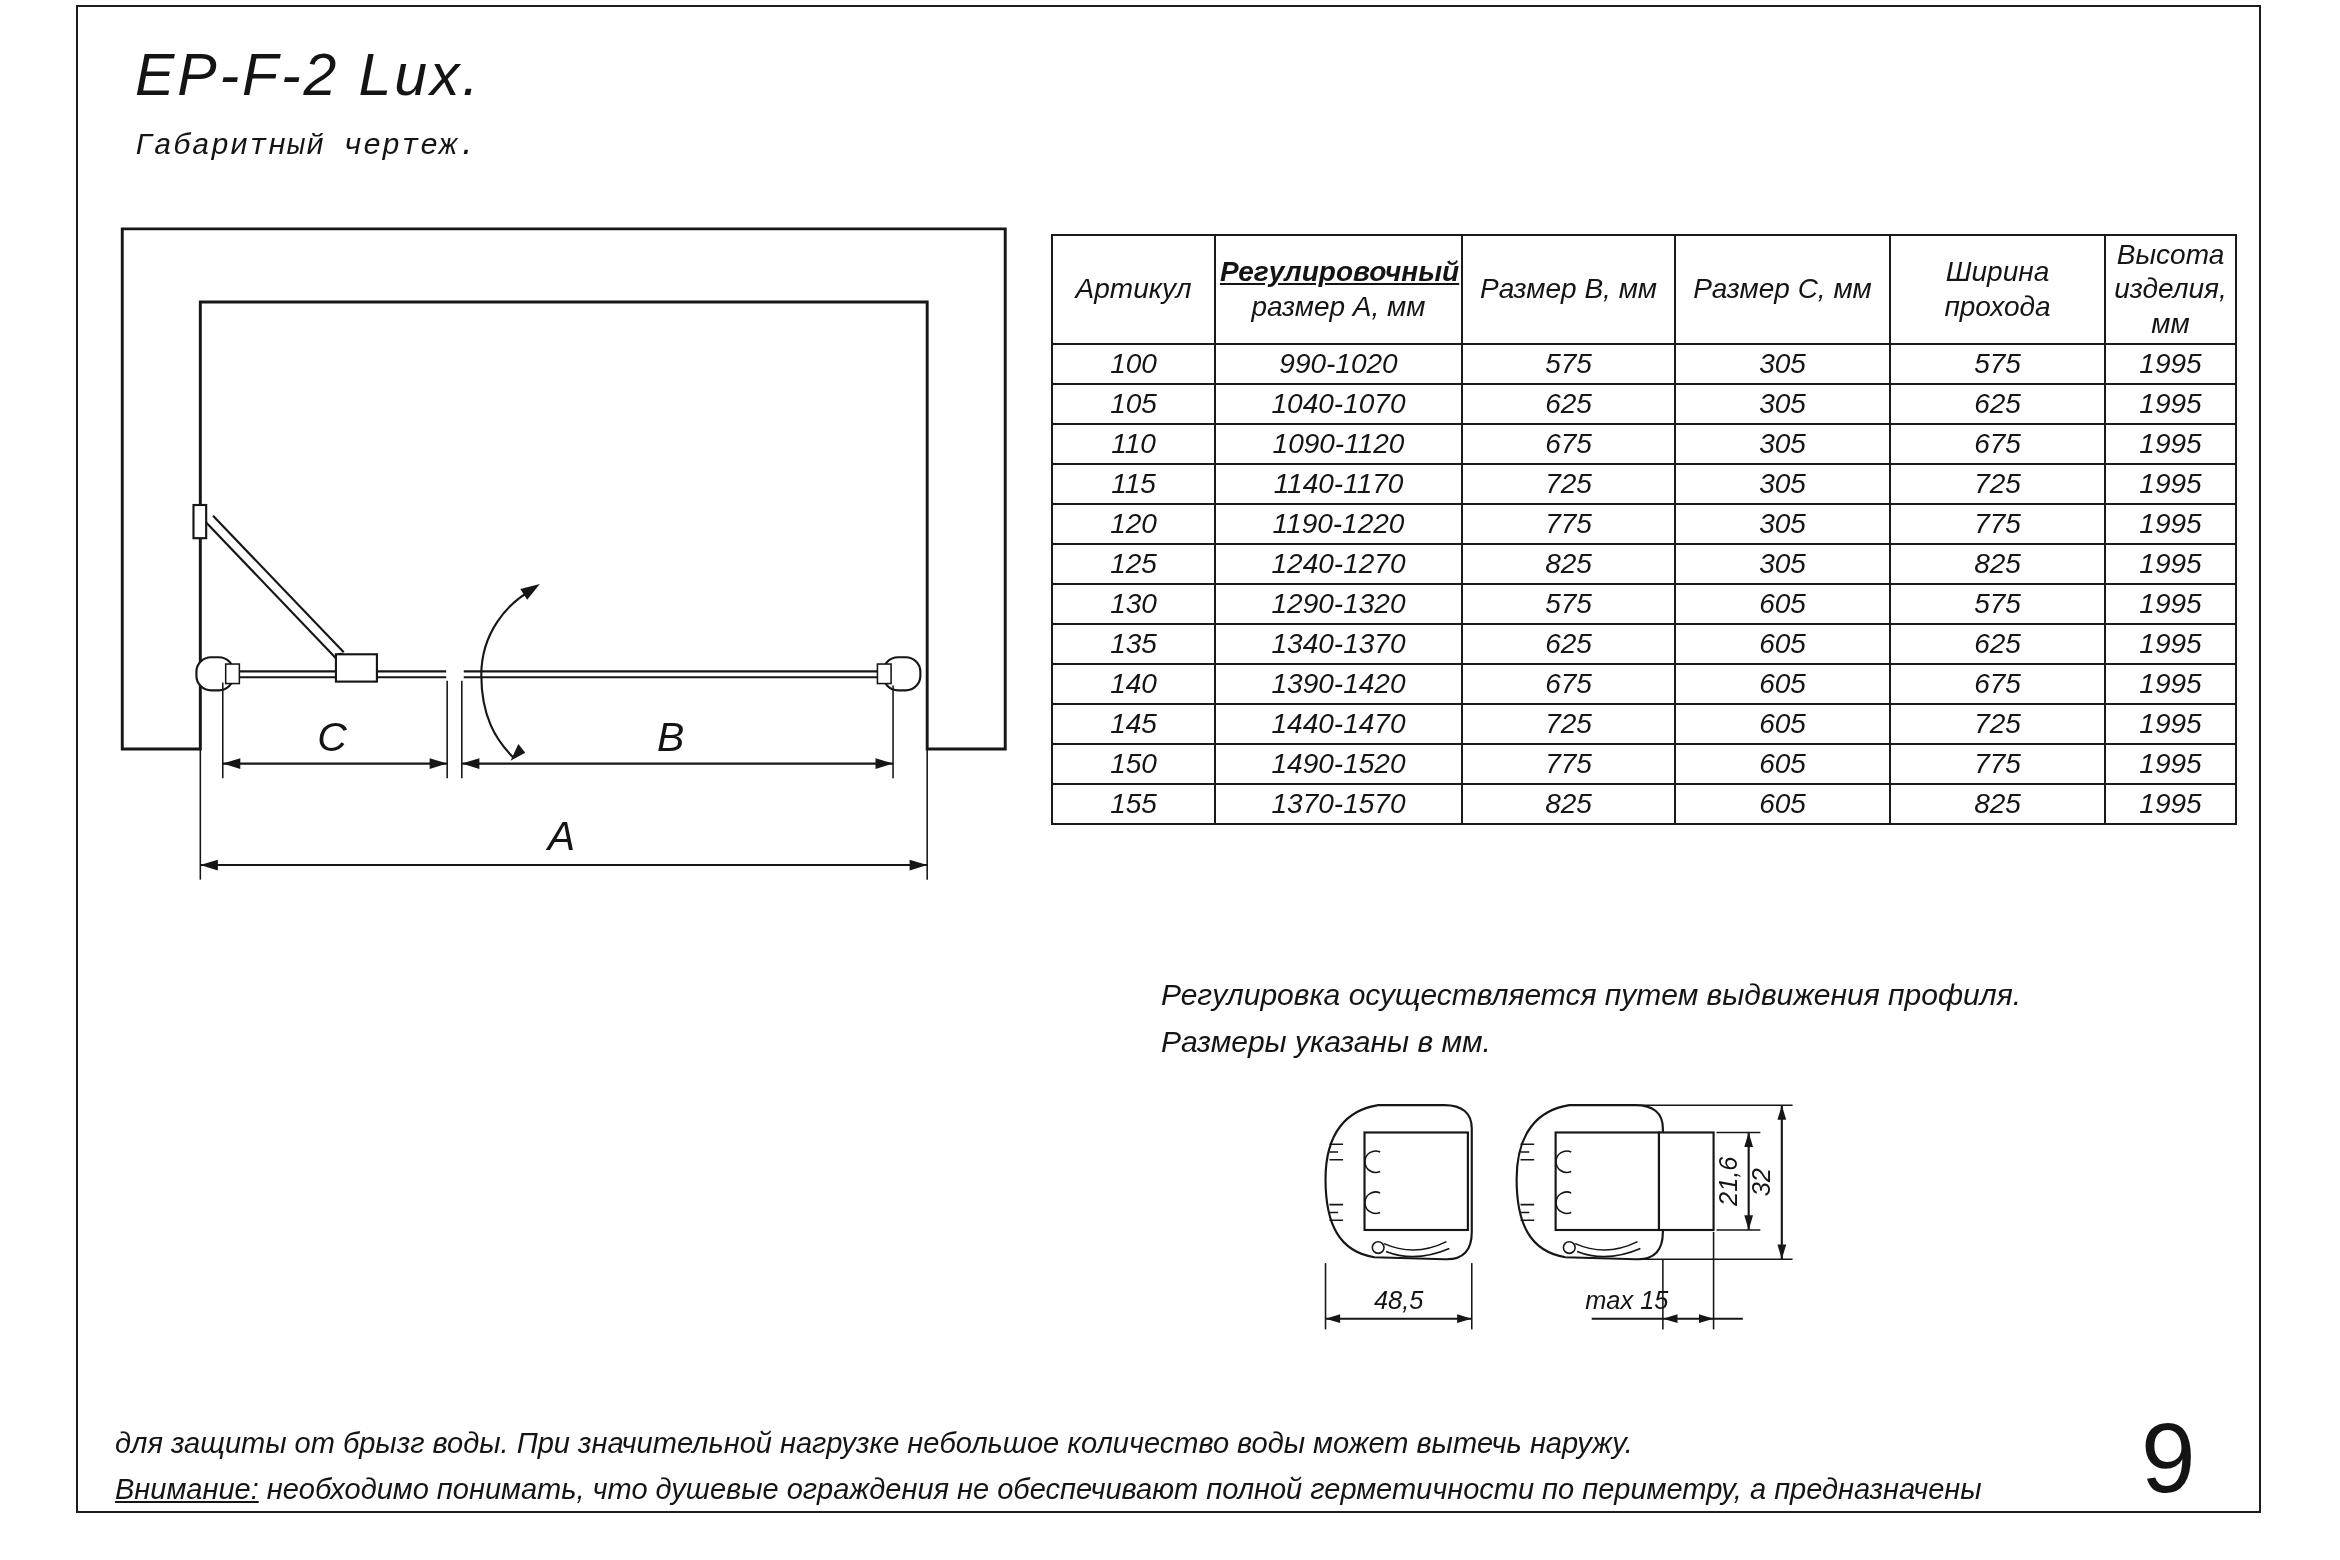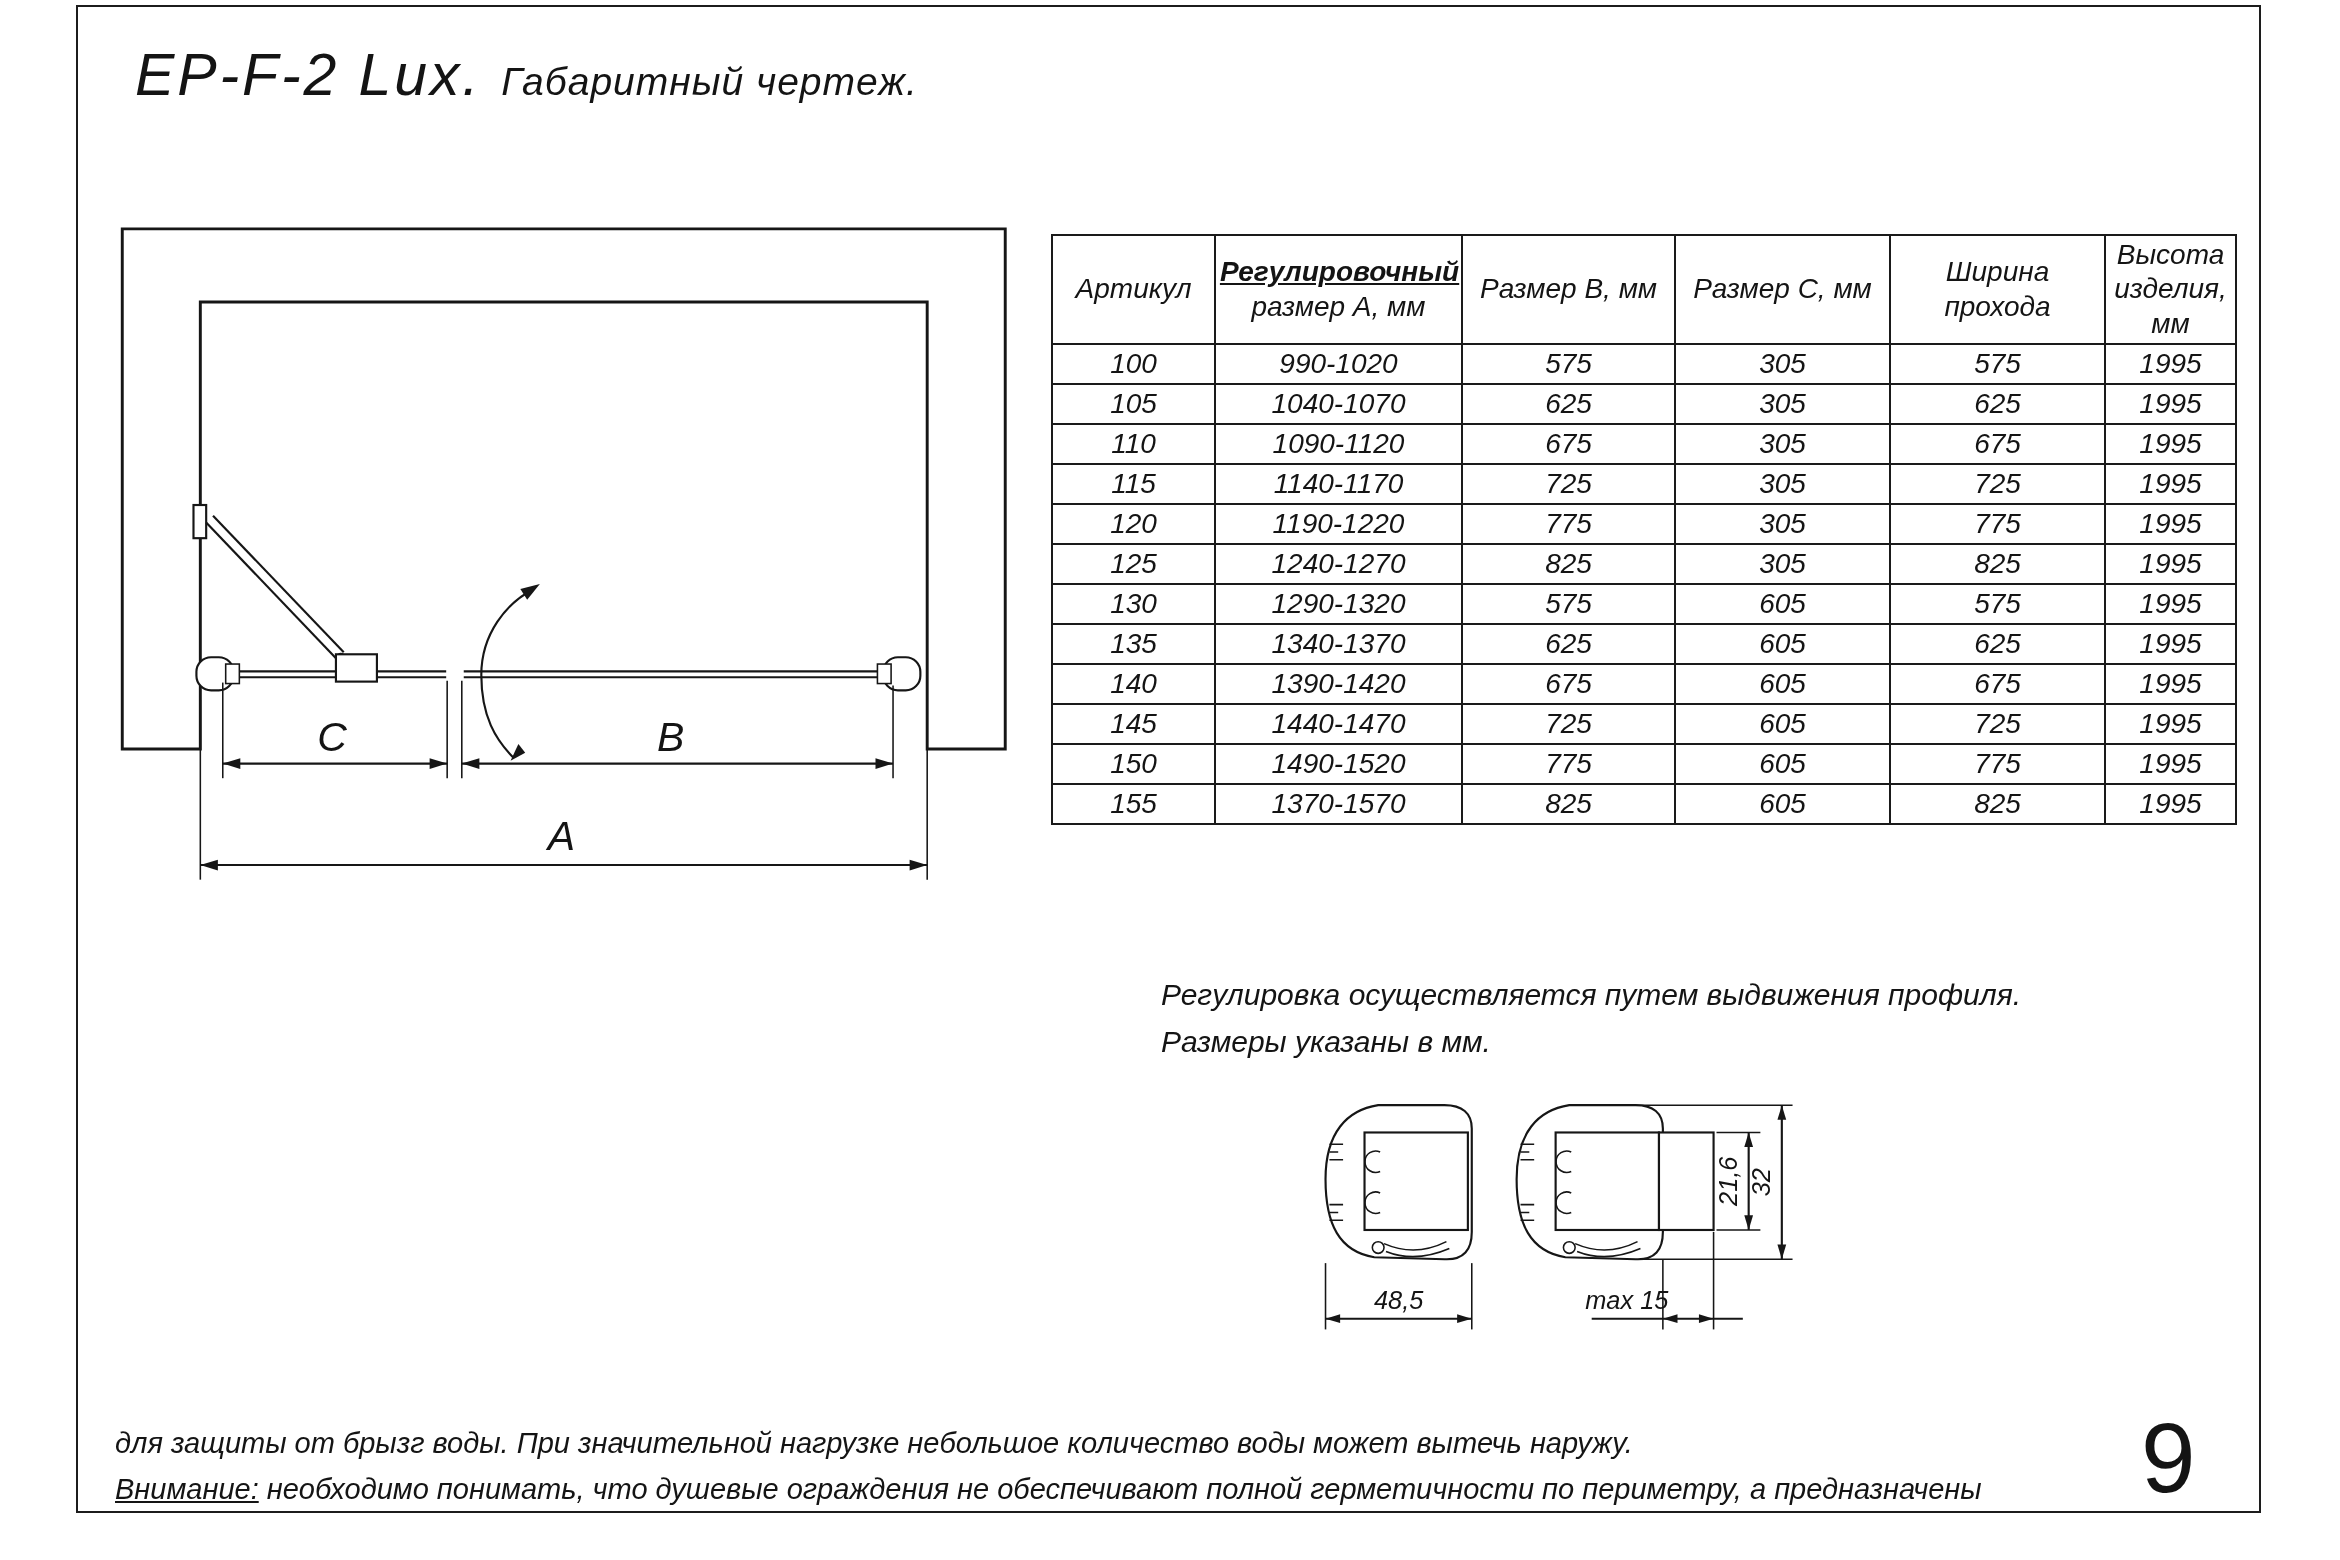--- a/index.html
+++ b/index.html
@@ -14,28 +14,30 @@
   .page-frame {
     position:absolute; left:76px; top:4.9px;
     width:2185px; height:1508px;
     border:2.9px solid #1c1c1c;
     box-sizing:border-box;
   }
   .title-block {
     position:absolute; left:135px; top:41px;
     display:flex; align-items:baseline; gap:19.5px;
     white-space:nowrap;
+    flex-direction:column;
   }
   .title-model {
     font-size:59px; font-style:italic; font-weight:400;
     letter-spacing:2.9px;
   }
   .title-suffix {
-    font-size:39px; font-style:italic; font-weight:400;
+    font-size:30px; font-style:italic; font-weight:400;
     letter-spacing:1px;
+    font-family:Liberation Mono, monospace;
   }
   svg .ln   { stroke:#161616; fill:none; }
   svg .thin { stroke-width:1.6; }
   svg .mid  { stroke-width:2.2; }
   svg .bold { stroke-width:3; }
   svg .arr  { fill:#161616; stroke:none; }
   svg .white{ fill:#ffffff; }
   svg text {
     font-family:"Liberation Sans","DejaVu Sans",sans-serif;
     font-style:italic; fill:#141414;

